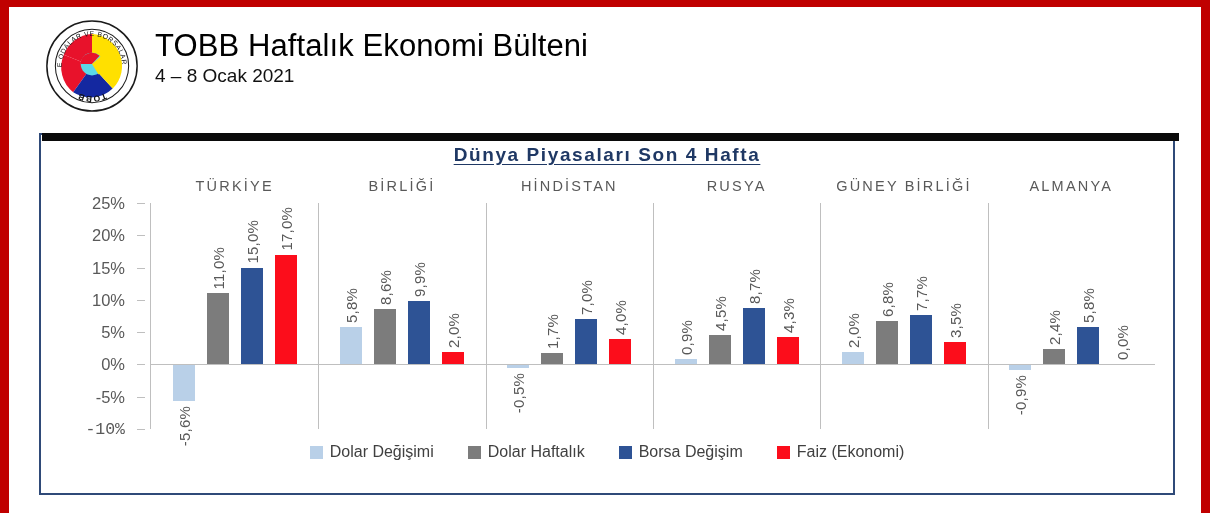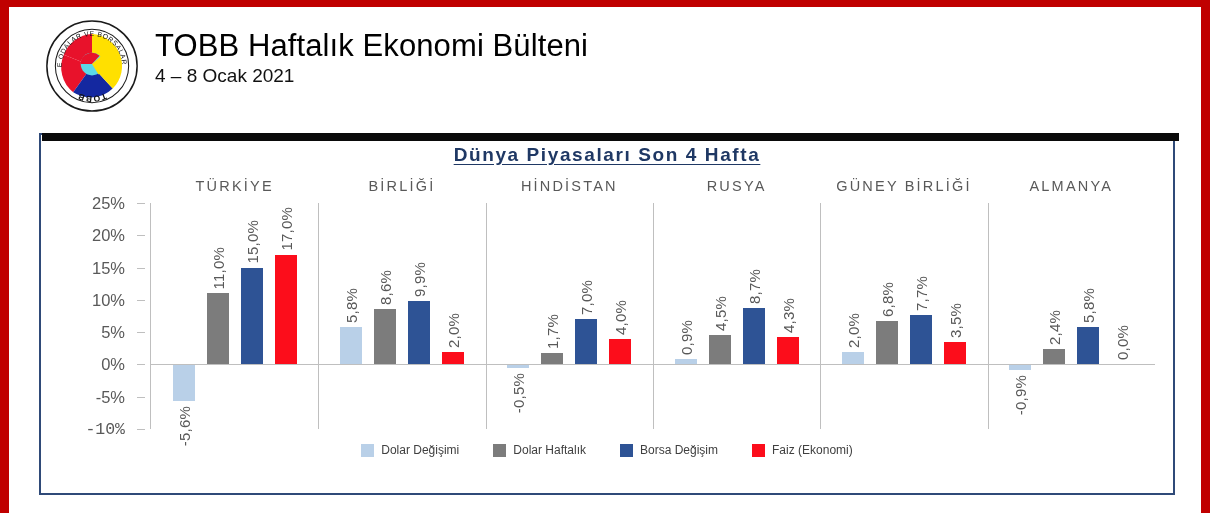--- a/index.html
+++ b/index.html
@@ -228,21 +228,21 @@
     display: flex;
     justify-content: center;
     align-items: center;
     gap: 34px;
     margin-top: 14px;
   }
   .legend-item {
     display: flex;
     align-items: center;
     gap: 7px;
-    font-size: 12px;
+    font-size: 16px;
     color: #404040;
   }
   .legend-swatch {
     width: 13px;
     height: 13px;
     display: inline-block;
   }
 </style>
 </head>
 <body>

